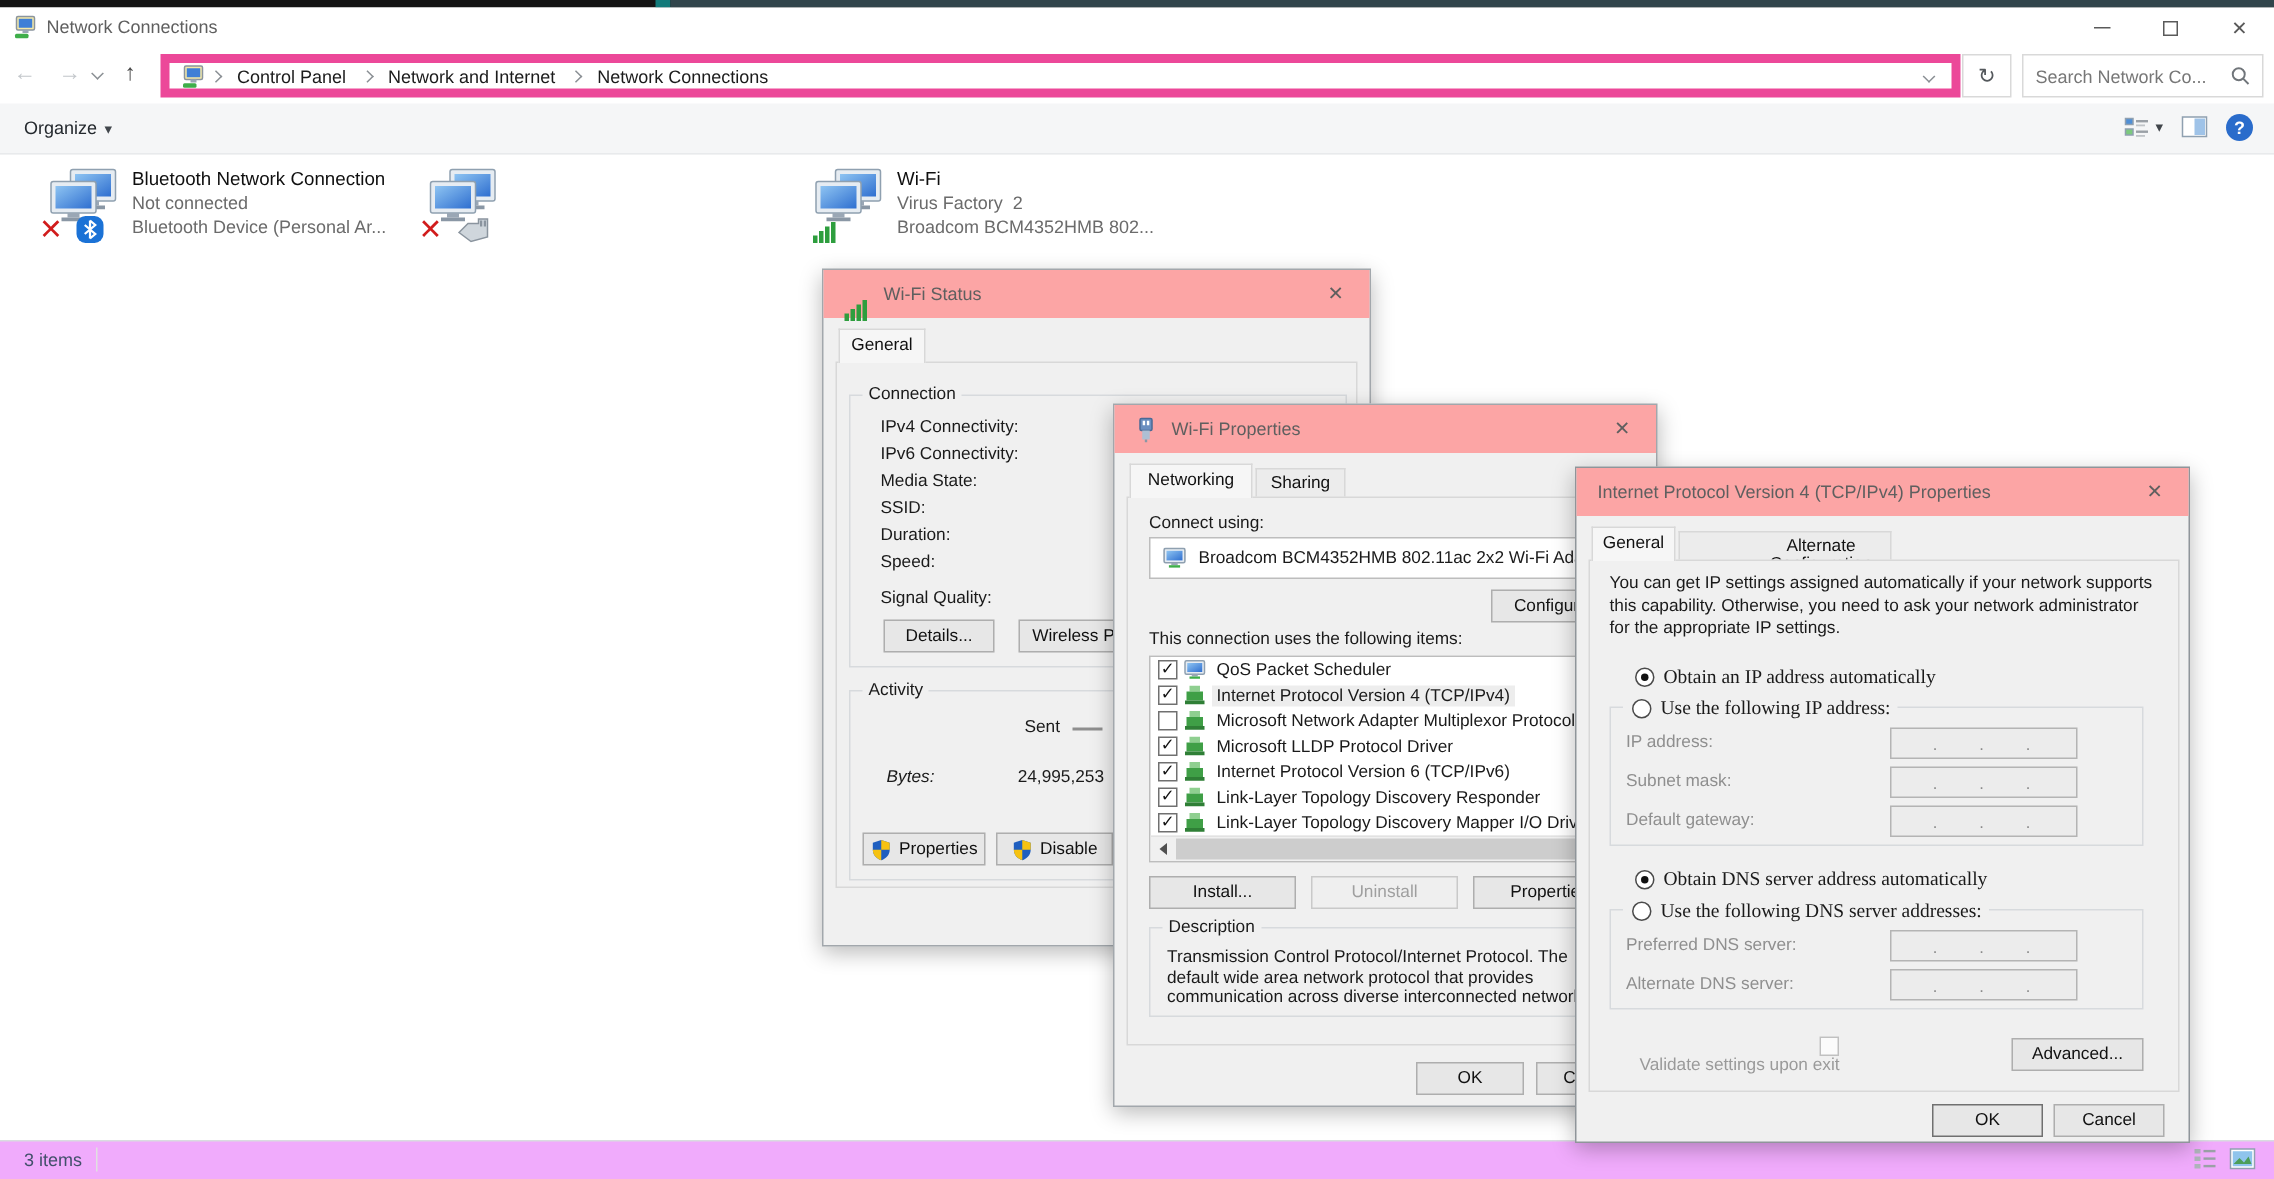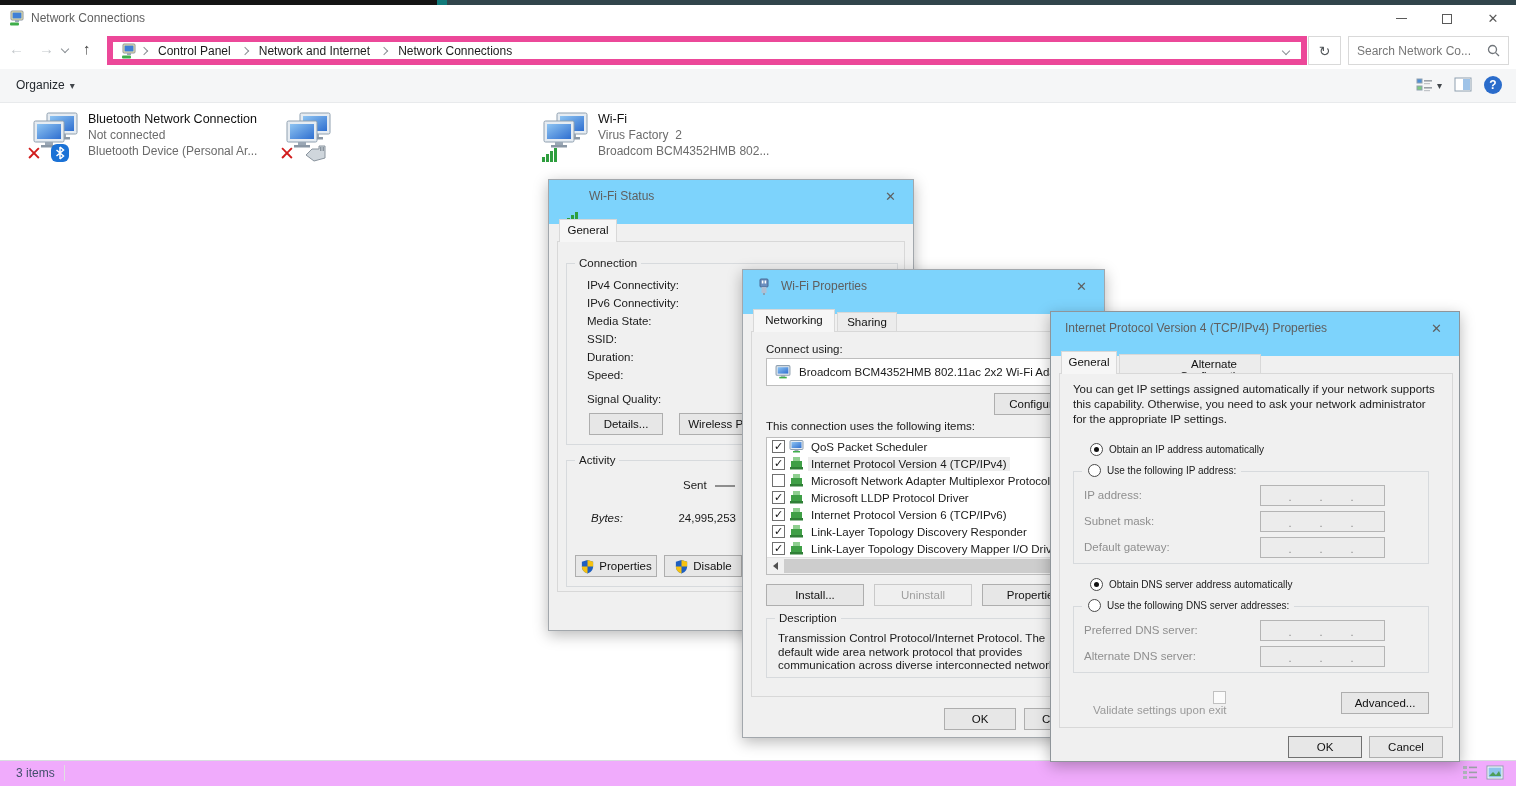--- a/index.html
+++ b/index.html
@@ -68,21 +68,21 @@
   .c-status,.c-device { color:#6b6b6b; font-size:12px; line-height:16px; white-space:pre; }
 
   
   .statusbar { position:absolute; left:0; top:760px; width:1516px; height:26px; background:#f0abfc; border-top:1px solid #d9dce0; }
   .sb-items { position:absolute; left:16px; top:5px; color:#42506b; }
   .sb-sep { position:absolute; left:64px; top:4px; width:1px; height:16px; background:#e0e0e0; }
   .sb-icons { position:absolute; right:12px; top:4px; display:flex; gap:8px; }
 
   
   .dlg { position:absolute; background:#f0f0f0; border:1px solid #a2a7ac; box-shadow:0 4px 14px rgba(0,0,0,.28); }
-  .dlg-titlebar { position:absolute; left:0; top:0; right:0; height:44px; background:#7dd3fc; }
+  .dlg-titlebar { position:absolute; left:0; top:0; right:0; height:32px; background:#fca5a5; }
   .dlg-title { position:absolute; top:9px; color:#5f5f5f; font-size:12px; white-space:nowrap; }
   .dlg-close { position:absolute; right:0; top:0; width:45px; height:32px; display:flex; align-items:center; justify-content:center; color:#5f5f5f; font-size:13px; }
   .tab { position:absolute; font-size:11.5px; color:#111; text-align:center; }
   .tab-active { background:#f6f6f6; border:1px solid #d8d8d8; border-bottom:none; z-index:3; padding-top:4px; }
   .tab-idle { background:#ececec; border:1px solid #d8d8d8; border-bottom:none; z-index:1; padding-top:3px; }
   .page { position:absolute; border:1px solid #d8d8d8; background:#f0f0f0; z-index:2; }
   .grp { position:absolute; border:1px solid #d7dadd; }
   .grp-label { position:absolute; top:-8px; left:8px; background:#f0f0f0; padding:0 4px; font-size:11.5px; color:#1a1a1a; line-height:14px; }
   .btn { position:absolute; background:#e7e7e7; border:1px solid #aeaeae; font-size:11.5px; color:#111; display:flex; align-items:center; justify-content:center; }
   .btn-disabled { color:#9f9f9f; border-color:#c9c9c9; background:#efefef; }
@@ -126,21 +126,21 @@
 
   
   .dlg-ipv4 { left:1050px; top:311px; width:410px; height:451px; z-index:30; border-color:#8f959a; }
   .di-page { left:8px; top:61px; width:394px; height:355px; }
   .di-tab1 { left:10px; top:39px; width:56px; height:23px; }
   .di-tab2 { left:68px; top:42px; width:142px; height:20px;padding-left:48px; }
   .intro { position:absolute; left:22px; top:70px; width:368px; font-size:11.5px; line-height:15px; color:#1a1a1a; }
   .radio-row { display:flex; align-items:center; }
   .radio { width:13px; height:13px; border:1px solid #4a4a4a; border-radius:50%; background:#fff; position:relative; flex:none; }
   .radio.sel::after { content:""; position:absolute; left:3px; top:3px; width:5px; height:5px; border-radius:50%; background:#111; }
-  .radio-row span { font-size:10px; margin-left:6px; white-space:nowrap; }
+  .radio-row span { font-size:13px; margin-left:6px; white-space:nowrap;font-family:Liberation Serif, serif; }
   .rr-abs { position:absolute; }
   .rr-ip { left:33px; top:131px; }
   .rr-dns { left:33px; top:266px; }
   .grp-ip { left:22px; top:159px; width:356px; height:93px; }
   .grp-dns { left:22px; top:294px; width:356px; height:67px; }
   .grp-radio { position:absolute; top:-8px; left:8px; background:#f0f0f0; padding-right:5px; }
   .fld-rows { position:absolute; left:0; top:13px; width:100%; }
   .fld-row { position:relative; height:26px; }
   .f-label { position:absolute; left:10px; top:4px; font-size:11.5px; color:#8f8f8f; white-space:nowrap; }
   .ipbox { position:absolute; left:186px; top:0; width:125px; height:21px; background:#ececec; border:1px solid #b4b4b4; }

